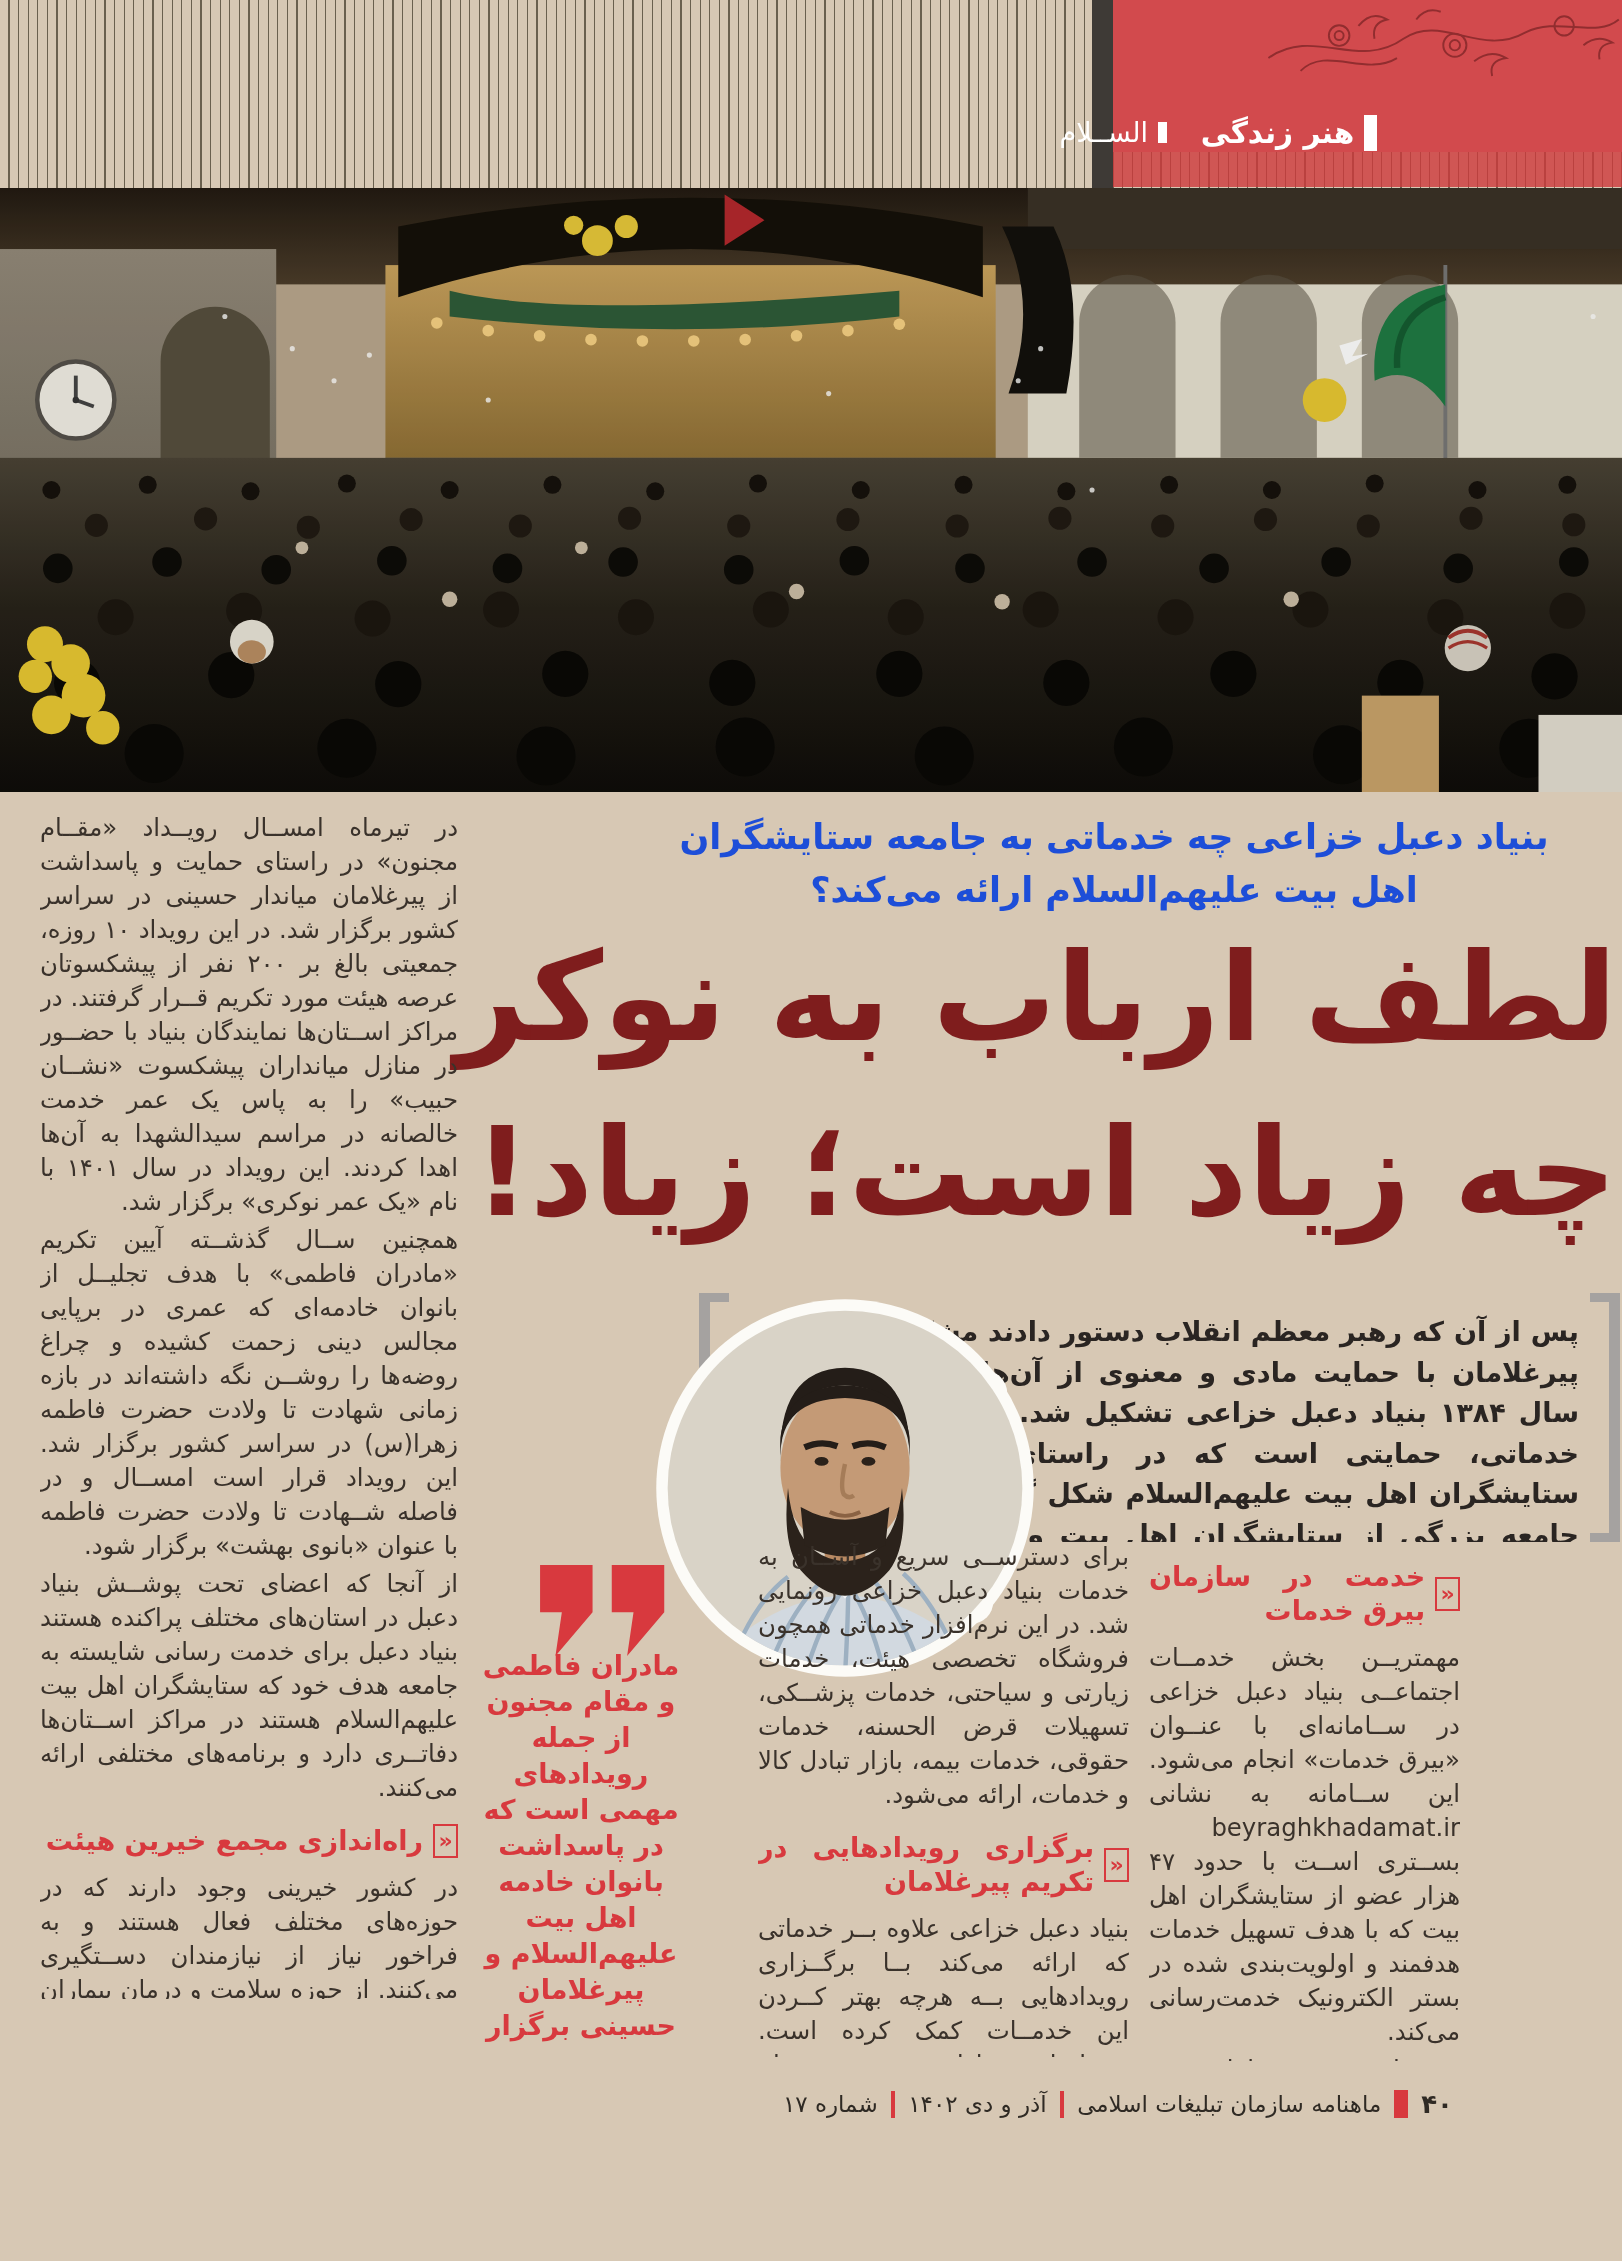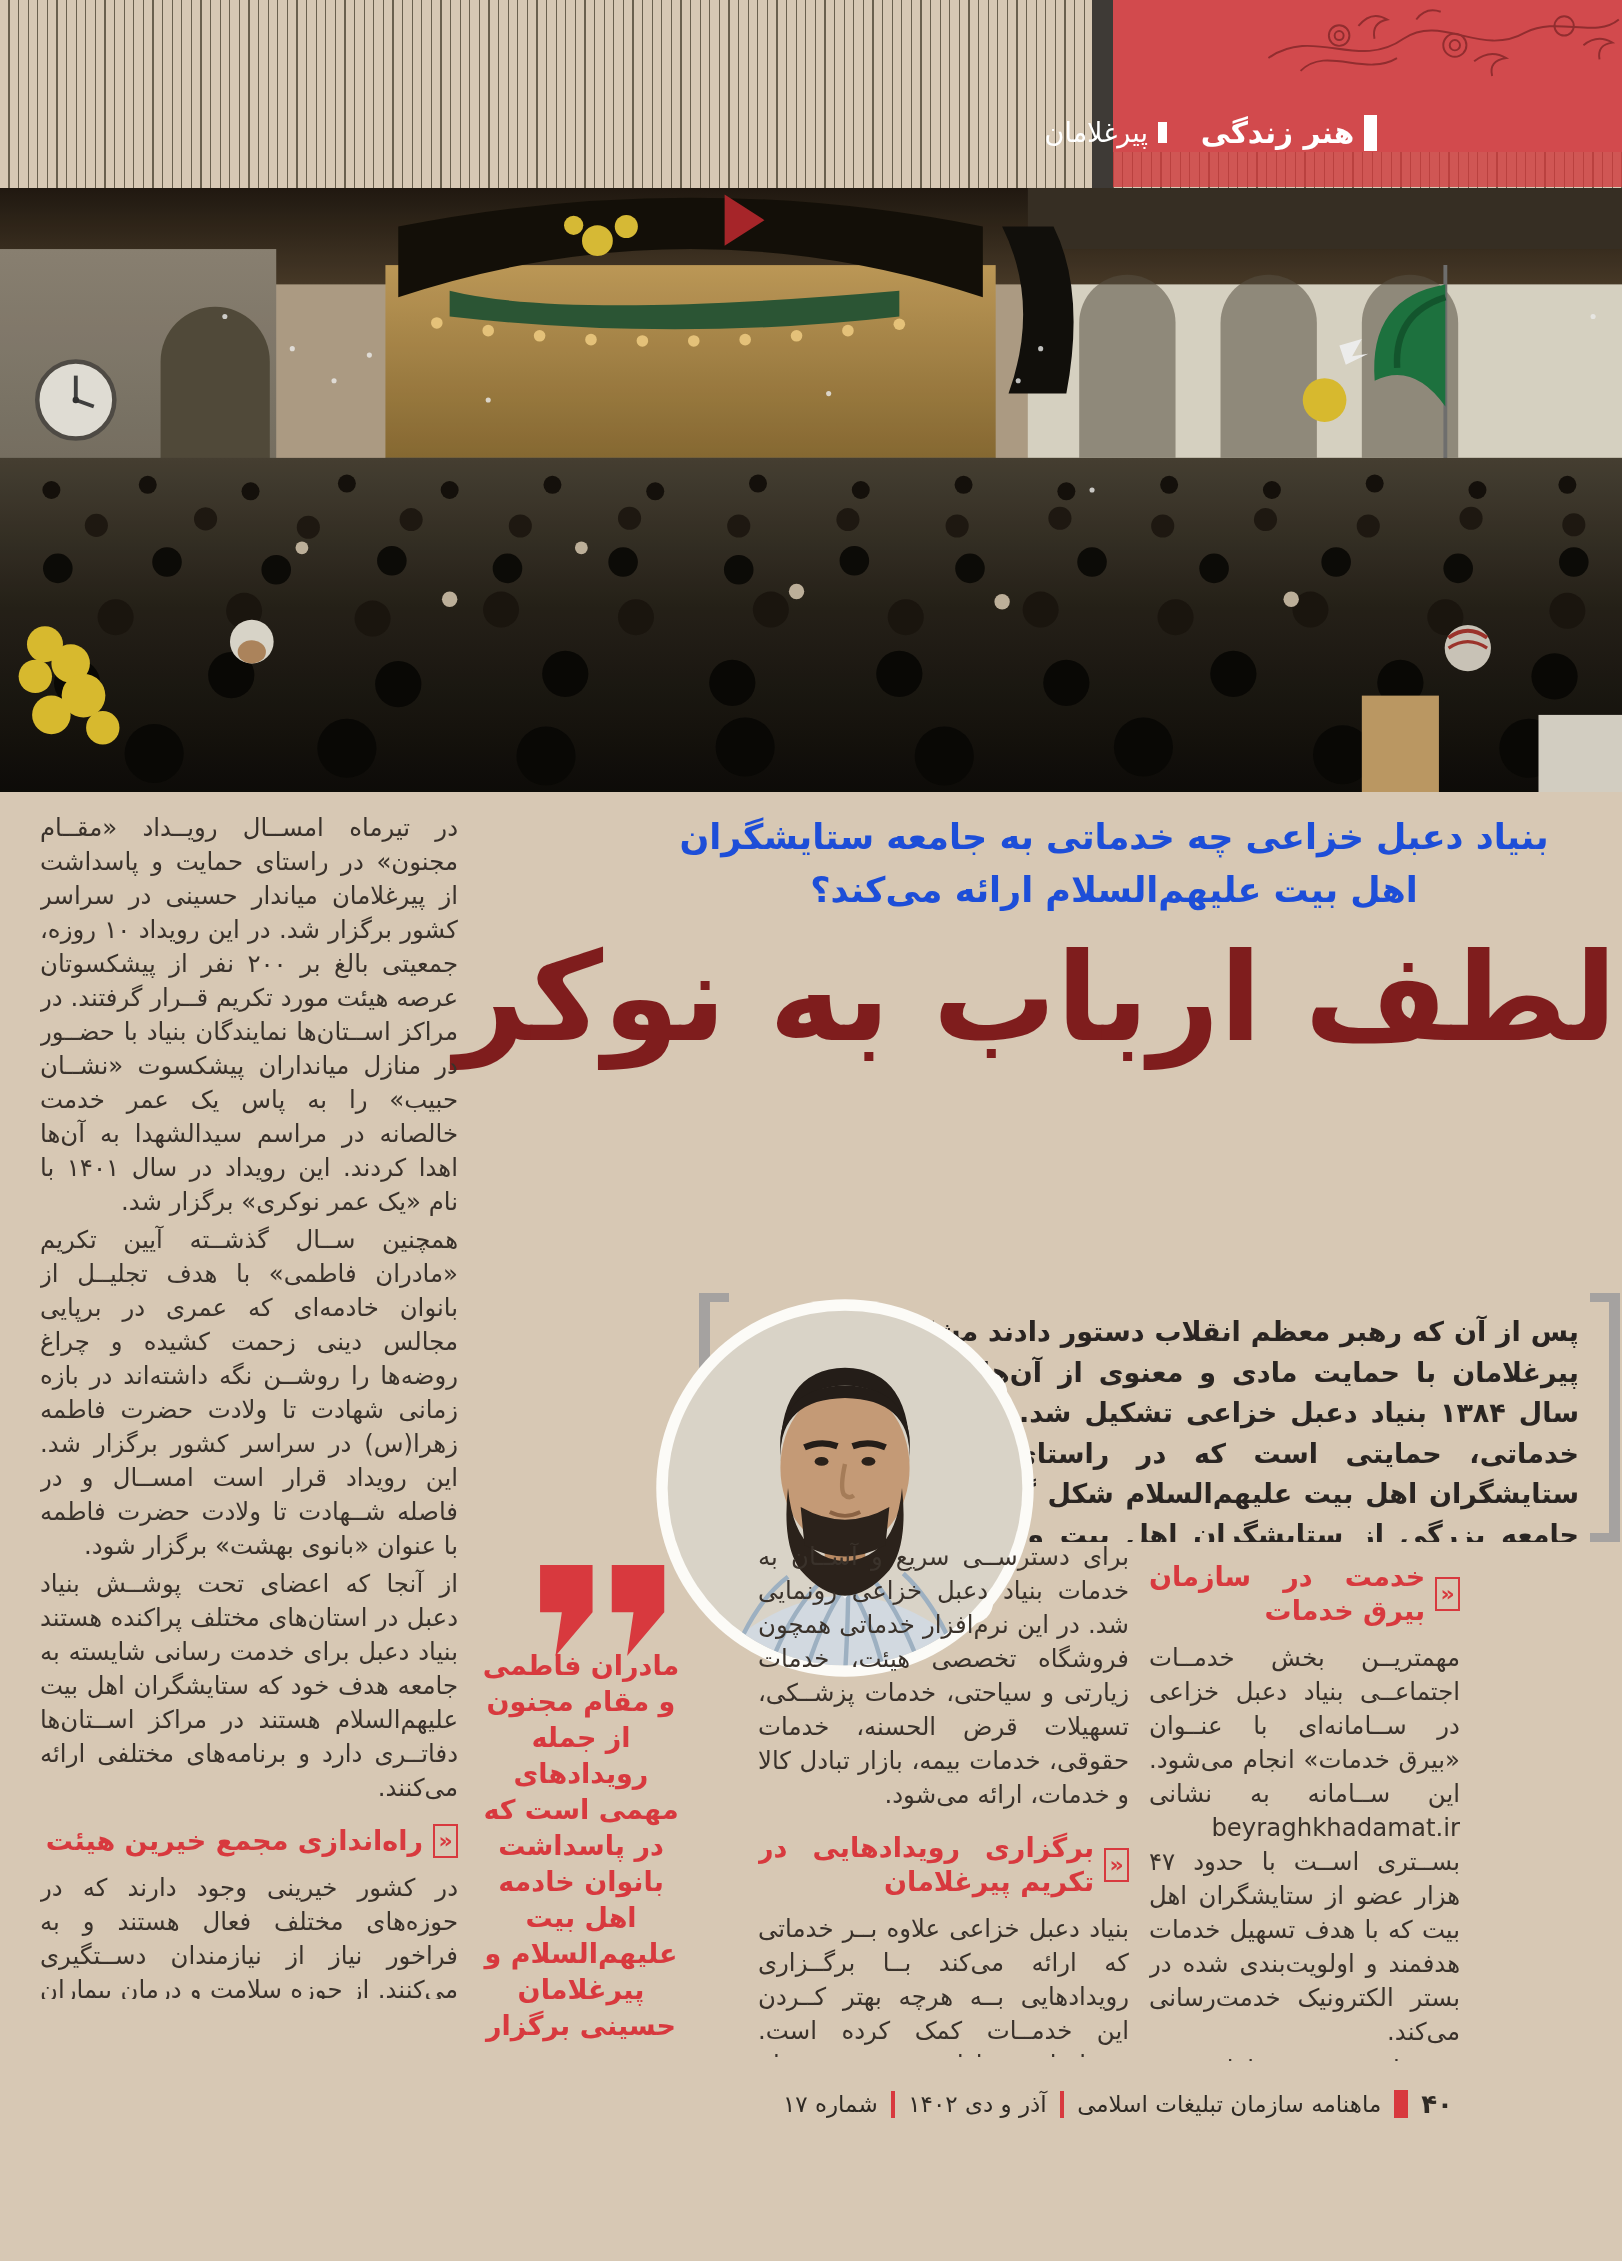--- a/index.html
+++ b/index.html
@@ -82,21 +82,21 @@
         <path d="M500,70 q22,-18 45,-4 q-24,3 -20,26"></path>
         <path d="M240,30 q15,-20 38,-12"></path>
       </g>
     </svg>
   </div>
   <div class="banner-tint"></div>
   <div class="masthead">
     <span class="m-bar"></span>
     <span class="m-strong">هنر زندگی</span>
     <span class="m-sq"></span>
-    <span class="m-light">پیرغلامان</span>
+    <span class="m-light">الســلام</span>
   </div>
 
   <svg class="photo" viewBox="0 0 2525 940" preserveAspectRatio="none">
     <defs>
       <linearGradient id="gCeil" x1="0" y1="0" x2="0" y2="1">
         <stop offset="0" stop-color="#221a12"></stop>
           <stop offset="1" stop-color="#4b3c2a"></stop>
       </linearGradient>
       <linearGradient id="gWall" x1="0" y1="0" x2="0" y2="1">
         <stop offset="0" stop-color="#93897a"></stop>
@@ -302,20 +302,21 @@
     </g>
     <rect x="0" y="0" width="2525" height="940" fill="#100c06" opacity=".08"></rect>
   </svg>
 
   <div class="question">
     <div>بنیاد دعبل خزاعی چه خدماتی به جامعه ستایشگران</div>
     <div>اهل بیت علیهم‌السلام ارائه می‌کند؟</div>
   </div>
   <div class="headline">
     <div>لطف ارباب به نوکر</div>
+    <div>چه زیاد است؛ زیاد!</div>
   </div>
 
   <div class="intro">
     <span class="bracket rt"></span>
     <span class="bracket lt"></span>
     <span>پس از آن که رهبر معظم انقلاب دستور دادند مشکلات مداحان و پیرغلامان با حمایت مادی و معنوی از آن‌ها برطرف شود، از سال ۱۳۸۴ بنیاد دعبل خزاعی تشکیل شد. این بنیاد مجموعه‌ای خدماتی، حمایتی است که در راستای حمایت از جامعه ستایشگران اهل بیت علیهم‌السلام شکل گرفته و در حال حاضر جامعه بزرگی از ستایشگران اهل بیت و پیرغلامان حسینی و همچنین هیئت‌ها و موثران و فعالان فرهنگی و تشکل‌های دینی را تحت حمایت خود دارد. سامان احمدیان، معاون خدمات رفاهی بنیاد دعبل خزاعی درباره نزدیک به دو دهه فعالیت‌های این بنیاد توضیحاتی ارائه کرد که در پی می‌آید.</span>
   </div>
 
   <div class="col-left bodytxt">
     <p>در تیرماه امســال رویــداد «مقــام مجنون» در راستای حمایت و پاسداشت از پیرغلامان میاندار حسینی در سراسر کشور برگزار شد. در این رویداد ۱۰ روزه، جمعیتی بالغ بر ۲۰۰ نفر از پیشکسوتان عرصه هیئت مورد تکریم قــرار گرفتند. در مراکز اســتان‌ها نمایندگان بنیاد با حضــور در منازل میانداران پیشکسوت «نشــان حبیب» را به پاس یک عمر خدمت خالصانه در مراسم سیدالشهدا به آن‌ها اهدا کردند. این رویداد در سال ۱۴۰۱ با نام «یک عمر نوکری» برگزار شد.</p>

